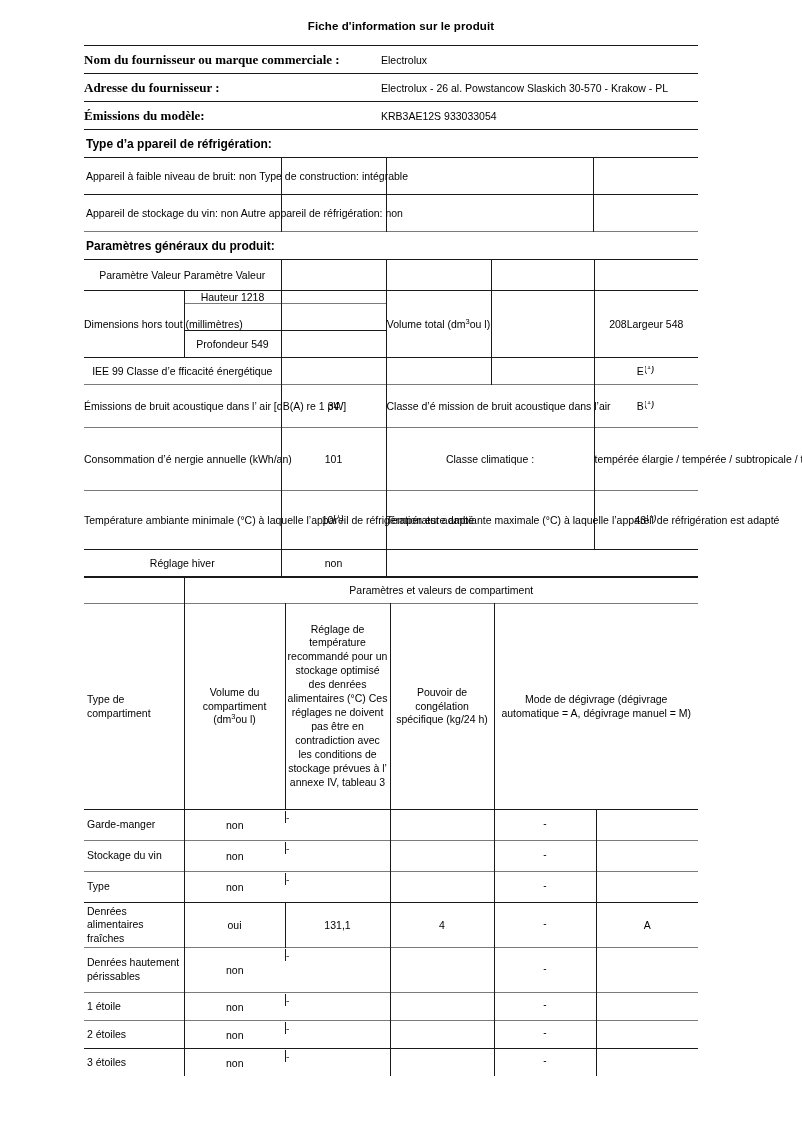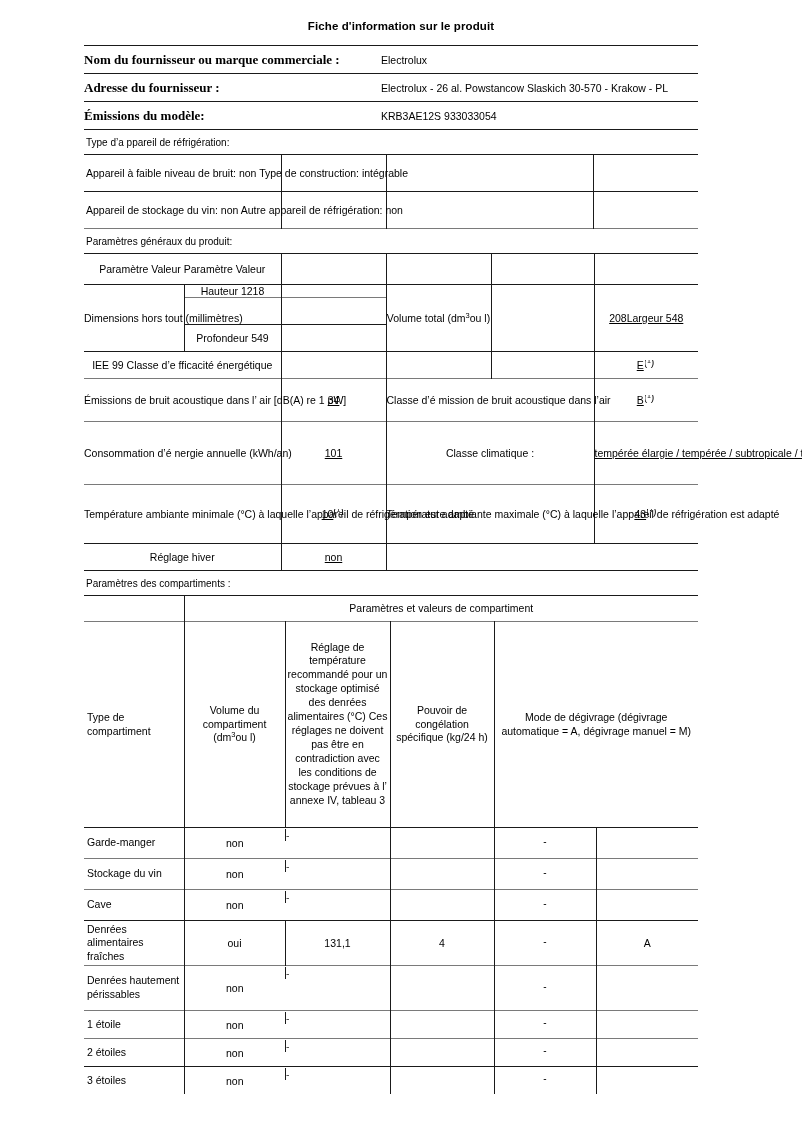--- a/index.html
+++ b/index.html
@@ -54,43 +54,43 @@
   .hdr-row td { height: 27px; }
   .hdr-label {
     font-weight: bold;
     font-size: 13px;
     padding-left: 2px;
     font-family: Liberation Serif, serif;
   }
   .hdr-value { font-size: 10.5px; }
 
   .section-label {
-    font-weight: normal;
-    font-size: 10px;
+    font-weight: bold;
+    font-size: 12px;
     padding: 7px 0 6px 2px;
     white-space: nowrap;
   }
 
   
   .type-table { width: 614px; border-collapse: collapse; table-layout: fixed; }
   .type-table td { padding: 0; height: 36px; position: relative; }
   .overflow-text {
     position: absolute;
     left: 2px;
     top: 50%;
     transform: translateY(-50%);
     white-space: nowrap;
     font-size: 10.5px;
     z-index: 3;
   }
 
   
   .gp td { font-size: 10.5px; text-align: center; }
   .cell-pad { padding: 3px 4px 3px 3px; }
-  .center { text-align: center; text-decoration: underline; }
+  .center { text-align: center; }
   .right  { text-align: right; }
   .wrap   { white-space: normal; }
   sup { font-size: 7.5px; vertical-align: super; line-height: 0; }
 
   
   .fn {
     display: inline-block;
     position: relative;
     width: 11px;
     height: 11px;
@@ -279,21 +279,20 @@
       <tr class="rule-top rule-bot">
         <td class="cell-pad" colspan="2" style="height:26px">Réglage hiver</td>
         <td class="vl center">non</td>
         <td class="vl"></td>
         <td></td>
         <td></td>
       </tr>
     </tbody>
   </table>
 
-  <div class="section-label">Paramètres des compartiments :</div>
 
   <table class="comp">
     <colgroup>
       <col style="width:100px">
         <col style="width:101px">
         <col style="width:105px">
       <col style="width:104px">
         <col style="width:102px">
         <col style="width:102px">
     </colgroup>
@@ -326,21 +325,21 @@
       </tr>
       <tr class="rule-thin">
         <td class="rowlabel" style="height:30px">Stockage du vin</td>
         <td class="vl v">non</td>
         <td class="vl v dash-mid">-</td>
         <td class="vl v"></td>
         <td class="vl v"><span class="dash-hi">-</span></td>
         <td class="vl v" colspan="2"></td>
       </tr>
       <tr class="rule-thin">
-        <td class="rowlabel" style="height:30px">Cave</td>
+        <td class="rowlabel" style="height:30px">Type</td>
         <td class="vl v">non</td>
         <td class="vl v dash-mid">-</td>
         <td class="vl v"></td>
         <td class="vl v"><span class="dash-hi">-</span></td>
         <td class="vl v" colspan="2"></td>
       </tr>
       <tr class="rule-top">
         <td class="rowlabel" style="height:44px">Denrées alimentaires fraîches</td>
         <td class="vl v">oui</td>
         <td class="vl v">131,1</td>

